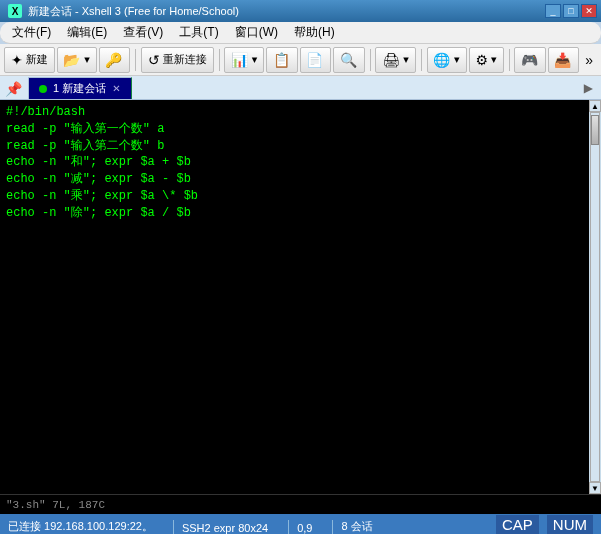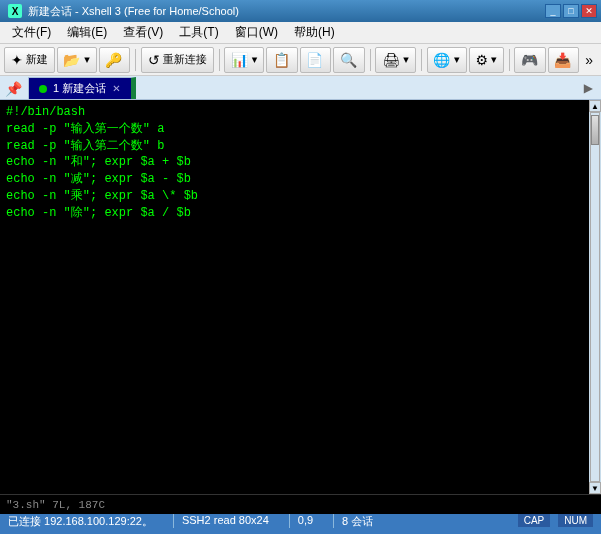--- a/index.html
+++ b/index.html
@@ -59,20 +59,21 @@
 
     
     .menu-bar {
       background: #f0f0f0;
       height: 22px;
       display: flex;
       align-items: center;
       padding: 0 4px;
       border-bottom: 1px solid #ccc;
       font-size: 12px;
+      border-radius: 10px;
     }
     .menu-item {
       padding: 2px 8px;
       cursor: pointer;
       white-space: nowrap;
     }
 
     
     .toolbar {
       background: #f0f0f0;
@@ -135,21 +136,21 @@
       height: 22px;
       background: #000080;
       color: white;
       padding: 0 10px;
       display: flex;
       align-items: center;
       font-size: 11px;
       gap: 6px;
       border-top: 1px solid #aac0d8;
       border-left: 1px solid #aac0d8;
-      border-right: 5px solid #15803d;
+      border-right: 1px solid #15803d;
       cursor: pointer;
     }
     .tab-dot {
       width: 8px;
       height: 8px;
       background: #00cc00;
       border-radius: 50%;
     }
     .tab-close {
       font-size: 10px;
@@ -234,21 +235,21 @@
       align-items: center;
       padding: 0 6px;
       border-top: 1px solid #333;
     }
     .status-bar-2 {
       height: 20px;
       background: #3a7abf;
       color: white;
       font-size: 11px;
       display: flex;
-      align-items: flex-start;
+      align-items: flex-end;
       padding: 0 8px;
       gap: 0;
     }
     .status-segment {
       padding: 0 12px 0 0;
       white-space: nowrap;
     }
     .status-divider {
       width: 1px;
       height: 14px;
@@ -256,21 +257,21 @@
       margin: 0 8px;
     }
     .status-right {
       margin-left: auto;
       display: flex;
       gap: 8px;
     }
     .status-badge {
       background: #2a5a9f;
       padding: 1px 6px;
-      font-size: 10px;
+      font-size: 15px;
     }
   </style>
 </head>
 <body>
 
 <div class="title-bar">
   <div class="title-bar-left">
     <div class="title-icon">X</div>
     <span>新建会话 - Xshell 3 (Free for Home/School)</span>
   </div>
@@ -374,21 +375,21 @@
   </div>
 </div>
 
 <div class="status-bar-1">
   <span>"3.sh" 7L, 187C</span>
 </div>
 
 <div class="status-bar-2">
   <span class="status-segment">已连接 192.168.100.129:22。</span>
   <div class="status-divider"></div>
-  <span class="status-segment">SSH2 read 80x24</span>
+  <span class="status-segment">SSH2 expr 80x24</span>
   <div class="status-divider"></div>
   <span class="status-segment">0,9</span>
   <div class="status-divider"></div>
   <span class="status-segment">8 会话</span>
   <div class="status-right">
     <span class="status-badge">CAP</span>
     <span class="status-badge">NUM</span>
   </div>
 </div>
 

